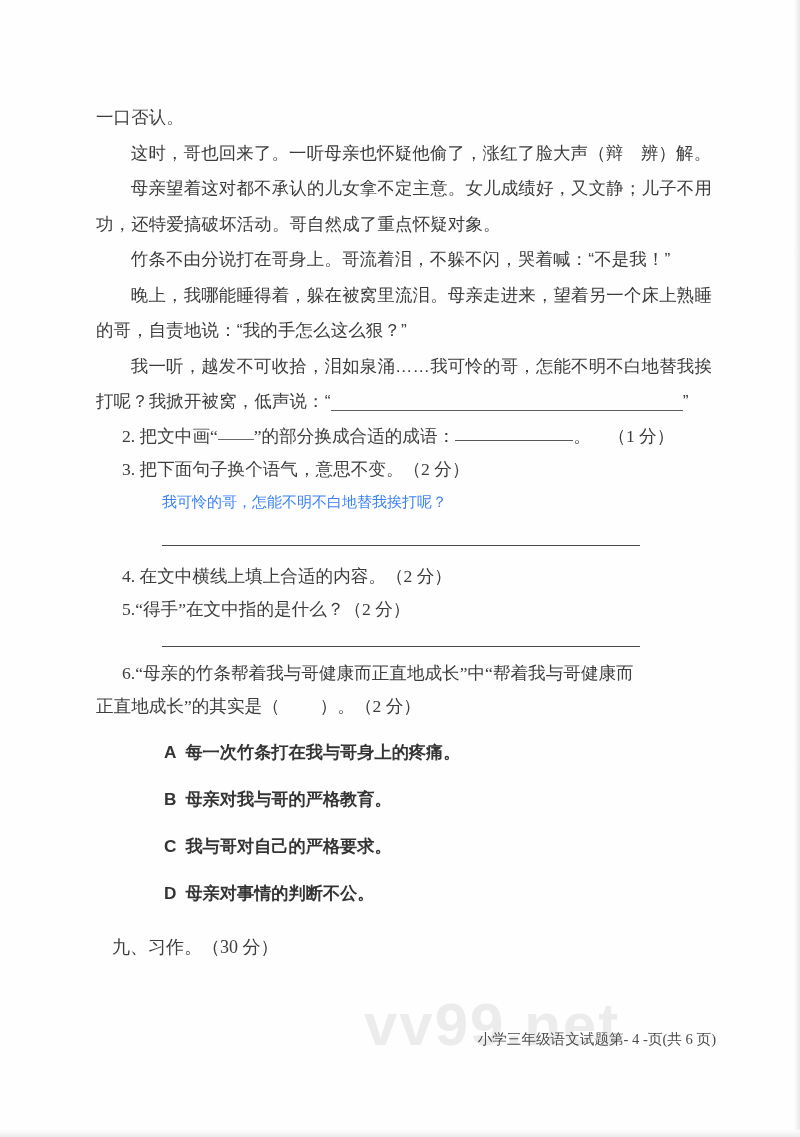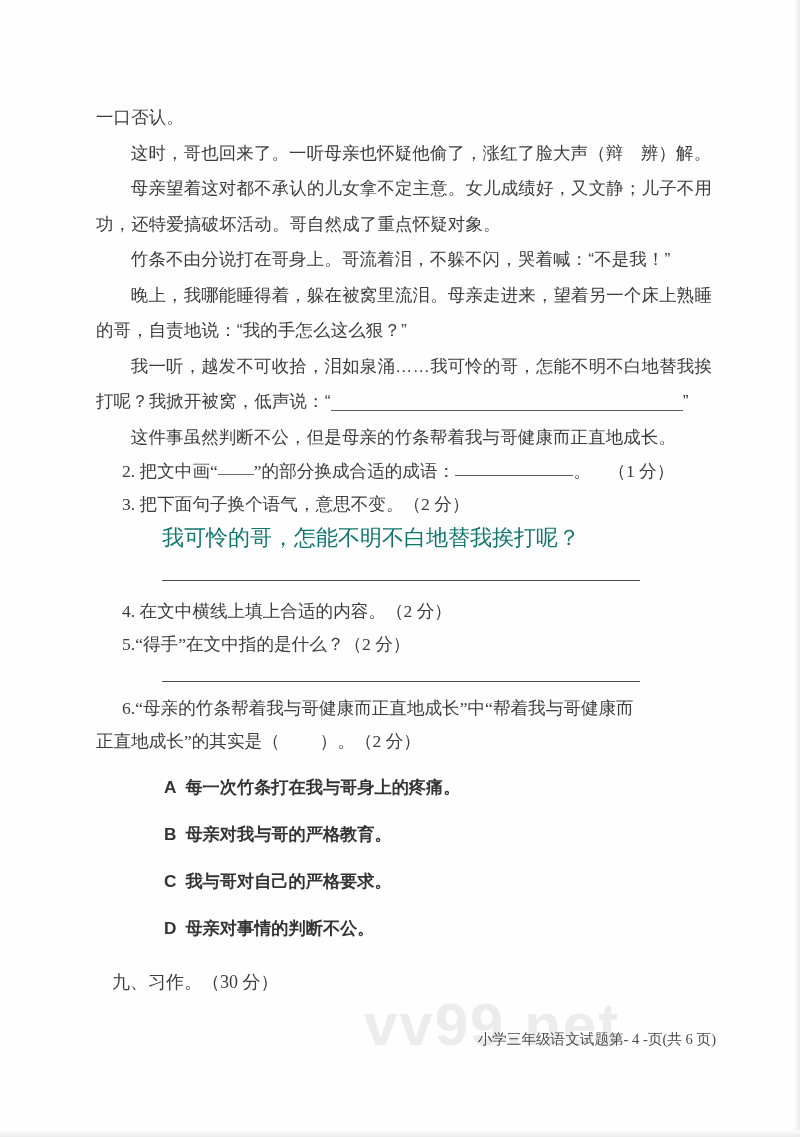--- a/index.html
+++ b/index.html
@@ -74,23 +74,23 @@
   .q-cont {
     font-family: "Liberation Serif", "DejaVu Serif", serif;
     font-size: 17.6px;
     line-height: 33px;
     color: #3d3d3d;
     margin: 0;
     text-align: justify;
   }
   .q-sub {
     font-family: "Liberation Serif", "DejaVu Serif", serif;
-    font-size: 22px;
+    font-size: 15px;
     line-height: 33px;
-    color: #0f766e;
+    color: #3b82f6;
     margin: 0;
     padding-left: 66px;
   }
   .mini-blank {
     display: inline-block;
     width: 36px;
     border-bottom: 1.3px solid #6a6a6a;
     height: 13px;
     vertical-align: 2px;
   }
@@ -169,21 +169,20 @@
 
     <div>
       <p class="passage">一口否认。</p>
       <p class="passage indent">这时，哥也回来了。一听母亲也怀疑他偷了，涨红了脸大声（辩　辨）解。</p>
       <p class="passage indent">母亲望着这对都不承认的儿女拿不定主意。女儿成绩好，又文静；儿子不用功，还特爱搞破坏活动。哥自然成了重点怀疑对象。</p>
       <p class="passage indent">竹条不由分说打在哥身上。哥流着泪，不躲不闪，哭着喊：“不是我！”</p>
       <p class="passage indent">晚上，我哪能睡得着，躲在被窝里流泪。母亲走进来，望着另一个床上熟睡的哥，自责地说：“我的手怎么这么狠？”</p>
 
       <p class="passage indent"><span>我一听，越发不可收拾，泪如泉涌……我可怜的哥，怎能不明不白地替我挨打呢？我掀开被窝，低声说：“</span><span class="quote-line"></span><span>”</span></p>
 
-      <p class="passage indent">这件事虽然判断不公，但是母亲的竹条帮着我与哥健康而正直地成长。</p>
     </div>
 
 
     <p class="q"><span>2.</span>&nbsp;<span>把文中画“</span><span class="mini-blank"></span><span>”的部分换成合适的成语：</span><span class="fill-blank"></span><span>。　（1 分）</span></p>
 
     <p class="q"><span>3.</span>&nbsp;<span>把下面句子换个语气，意思不变。（2 分）</span></p>
     <p class="q-sub">我可怜的哥，怎能不明不白地替我挨打呢？</p>
     <div class="rule-wrap-1">
       <div class="answer-rule"></div>
     </div>

